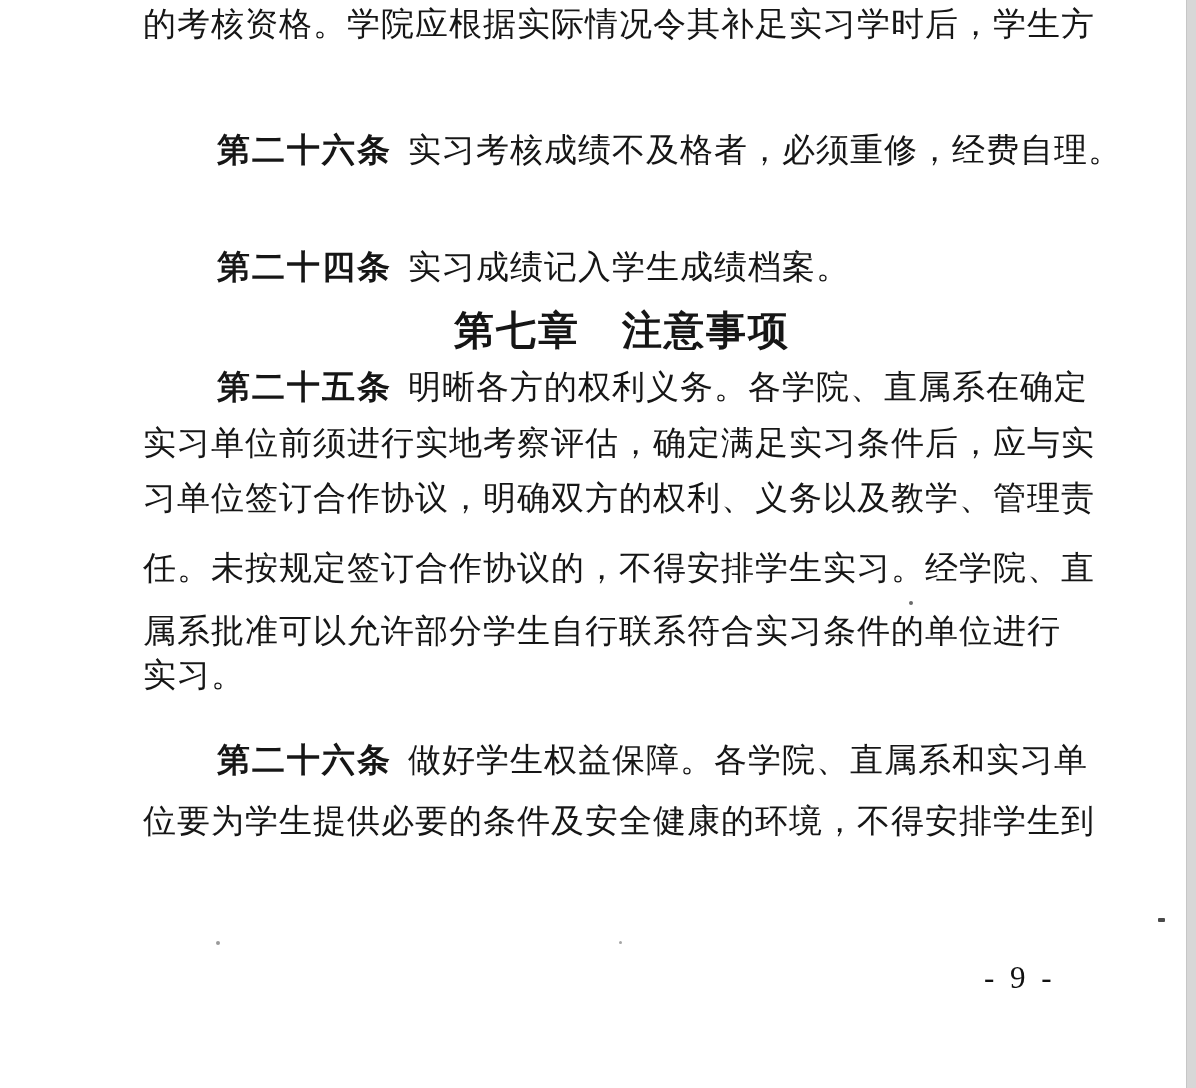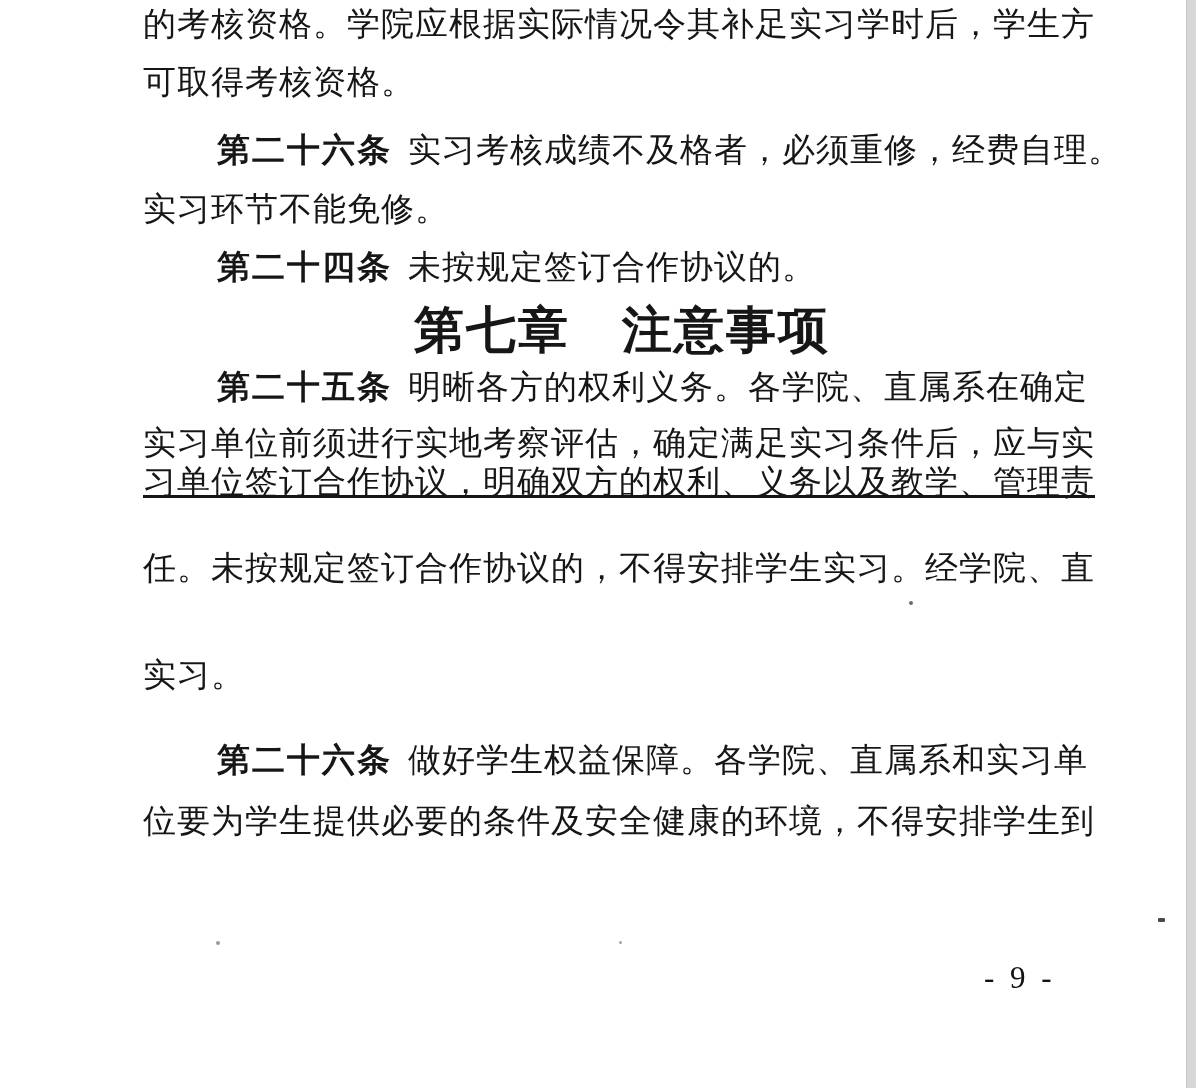--- a/index.html
+++ b/index.html
@@ -26,21 +26,21 @@
     letter-spacing:1px;
   }
   .line.justify{
     text-align:justify;
     text-align-last:justify;
   }
   .line.indent{
     padding-left:74px;
   }
   .line.heading{
-    font-size:50px;
+    font-size:40px;
     font-weight:700;
     font-family:"DejaVu Sans",sans-serif;
     text-align:left;
     text-align-last:center;
     padding-left:30px;
     letter-spacing:2px;
   }
   .seg{display:inline;}
   .seg-bold{
     font-weight:700;
@@ -68,29 +68,28 @@
   .speck.s2{left:1158px;top:918px;width:7px;height:4px;border-radius:1px;background:#4a4a4a;}
   .speck.s3{left:216px;top:941px;width:4px;height:4px;background:#9a9a9a;}
   .speck.s4{left:619px;top:941px;width:3px;height:3px;background:#a5a5a5;}
 </style>
 </head>
 <body>
 
 <div class="page">
   <div class="text-area" id="lines">
       <div class="line justify" style="top: -6px;"><span class="seg">的考核资格。学院应根据实际情况令其补足实习学时后，学生方</span></div>
-      <div class="line" style="top: 52px;"><span class="seg">可取得考核资格。</span></div>
       <div class="line indent justify" style="top: 119px;"><span class="seg seg-bold">第二十六条</span><span class="seg">实习考核成绩不及格者，必须重修，经费自理。</span></div>
-      <div class="line" style="top: 179px;"><span class="seg">实习环节不能免修。</span></div>
-      <div class="line indent" style="top: 236px;"><span class="seg seg-bold">第二十四条</span><span class="seg">未按规定签订合作协议的。</span></div>
+      <div class="line indent" style="top: 236px;"><span class="seg seg-bold">第二十四条</span><span class="seg">实习成绩记入学生成绩档案。</span></div>
       <div class="line heading" style="top: 300px;"><span class="seg seg-bold">第七章　注意事项</span></div>
       <div class="line indent justify" style="top: 356px;"><span class="seg seg-bold">第二十五条</span><span class="seg">明晰各方的权利义务。各学院、直属系在确定</span></div>
       <div class="line justify" style="top: 413px;"><span class="seg">实习单位前须进行实地考察评估，确定满足实习条件后，应与实</span></div>
-      <div class="line justify" style="top: 452px; text-decoration: underline;"><span class="seg">习单位签订合作协议，明确双方的权利、义务以及教学、管理责</span></div>
+      <div class="line justify" style="top: 468px;"><span class="seg">习单位签订合作协议，明确双方的权利、义务以及教学、管理责</span></div>
       <div class="line justify" style="top: 538px;"><span class="seg">任。未按规定签订合作协议的，不得安排学生实习。经学院、直</span></div>
+      <div class="line" style="top: 601px;"><span class="seg">属系批准可以允许部分学生自行联系符合实习条件的单位进行</span></div>
       <div class="line" style="top: 645px;"><span class="seg">实习。</span></div>
       <div class="line indent justify" style="top: 729px;"><span class="seg seg-bold">第二十六条</span><span class="seg">做好学生权益保障。各学院、直属系和实习单</span></div>
       <div class="line justify" style="top: 791px;"><span class="seg">位要为学生提供必要的条件及安全健康的环境，不得安排学生到</span></div>
     </div>
 
   <div class="page-number">- 9 -</div>
 
   <div class="edge-strip"></div>
 
   <div class="speck s1"></div>

